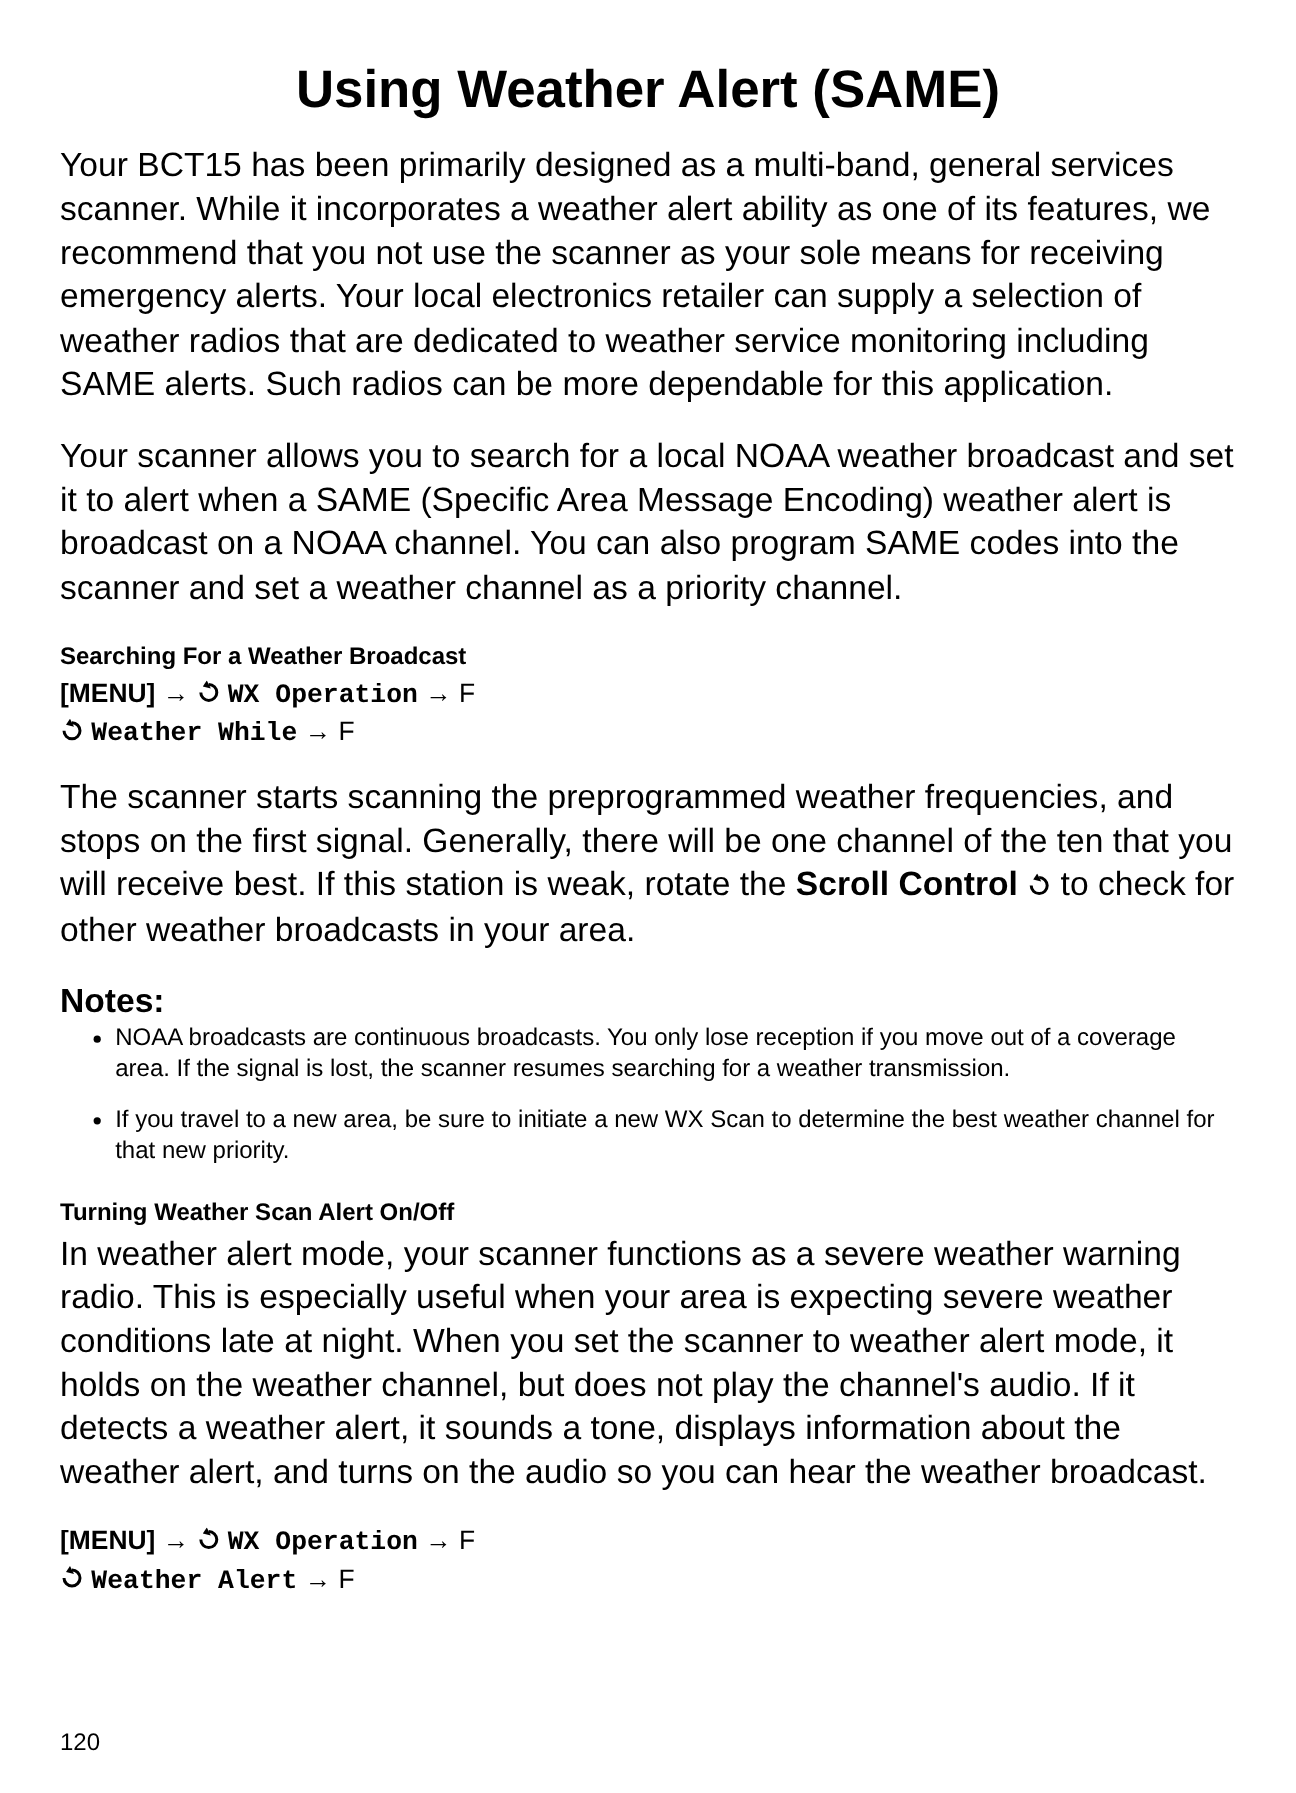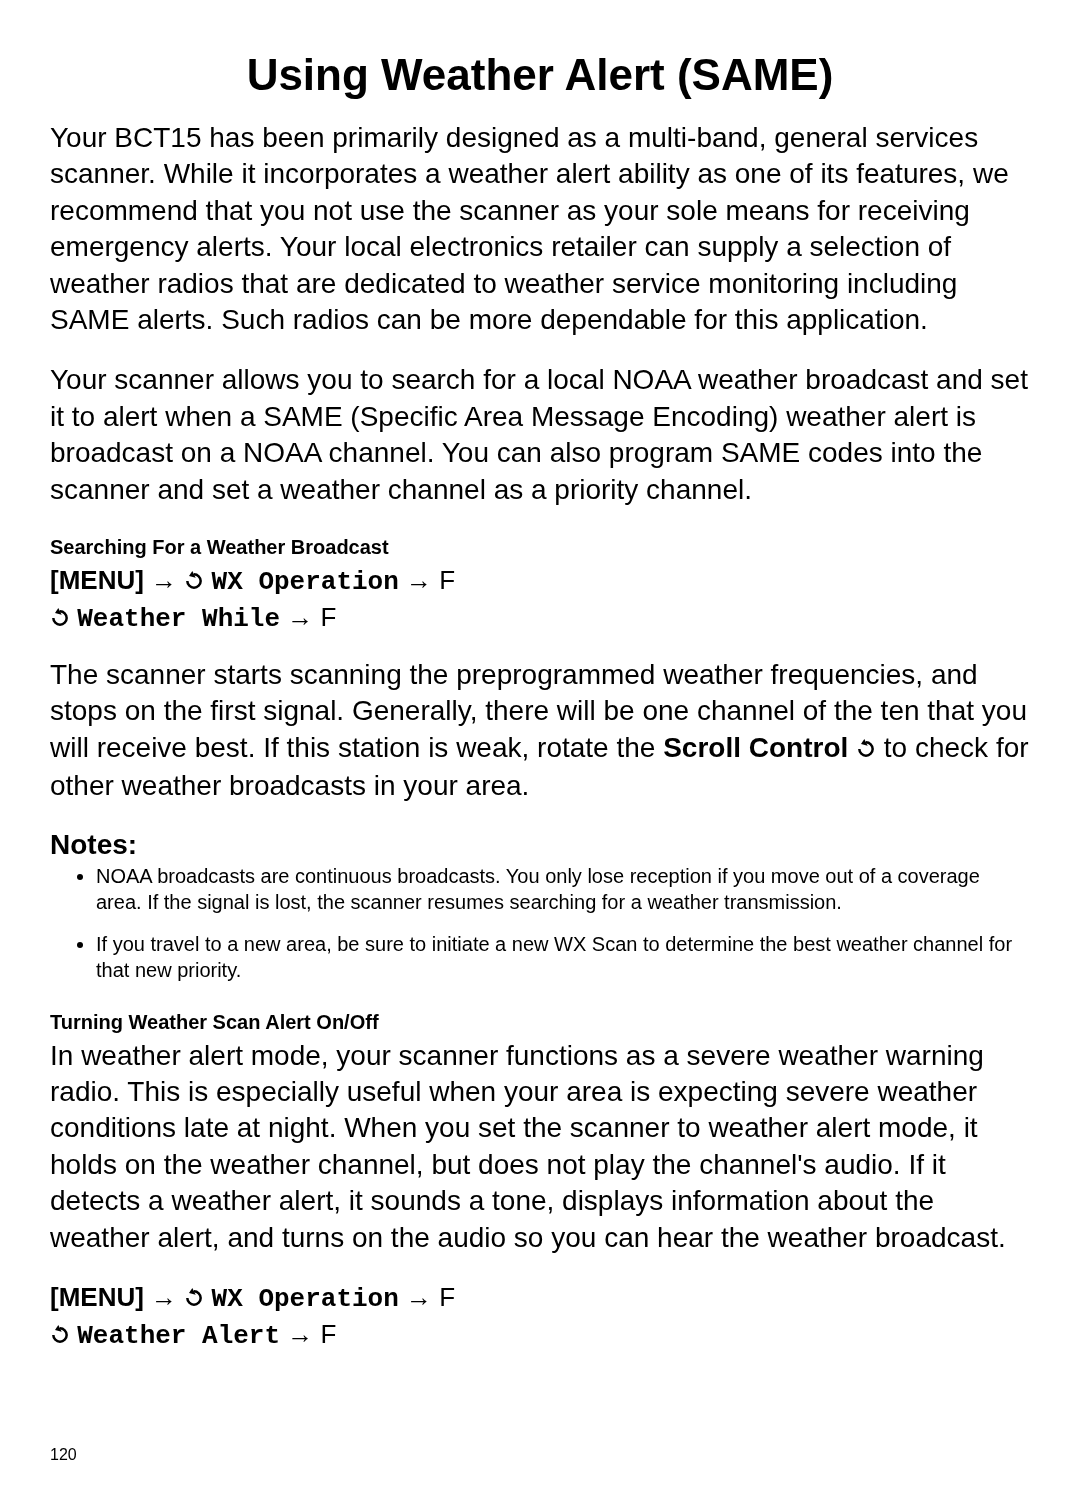--- a/index.html
+++ b/index.html
@@ -23,21 +23,21 @@
       font-size: 20px;
       font-weight: bold;
       margin: 28px 0 4px 0;
     }
     p {
       font-size: 28px;
       line-height: 1.3;
       margin: 0 0 24px 0;
     }
     .menu-path {
-      font-size: 26px;
+      font-size: 22px;
       line-height: 1.35;
       margin: 2px 0 20px 0;
     }
     .menu-path b, .menu-path strong {
       font-weight: bold;
     }
     .tt {
       font-family: "Courier New", Courier, monospace;
       font-weight: bold;
     }
@@ -52,21 +52,21 @@
     }
     li {
       font-size: 20px;
       line-height: 1.3;
       margin-bottom: 16px;
     }
     .page-num {
       position: absolute;
       bottom: 30px;
       left: 50px;
-      font-size: 16px;
+      font-size: 20px;
       margin-top: 48px;
     }
     .scroll-icon {
       display: inline-block;
       vertical-align: -2px;
     }
     .arrow {
       font-family: Arial, sans-serif;
     }
     .fkey {

